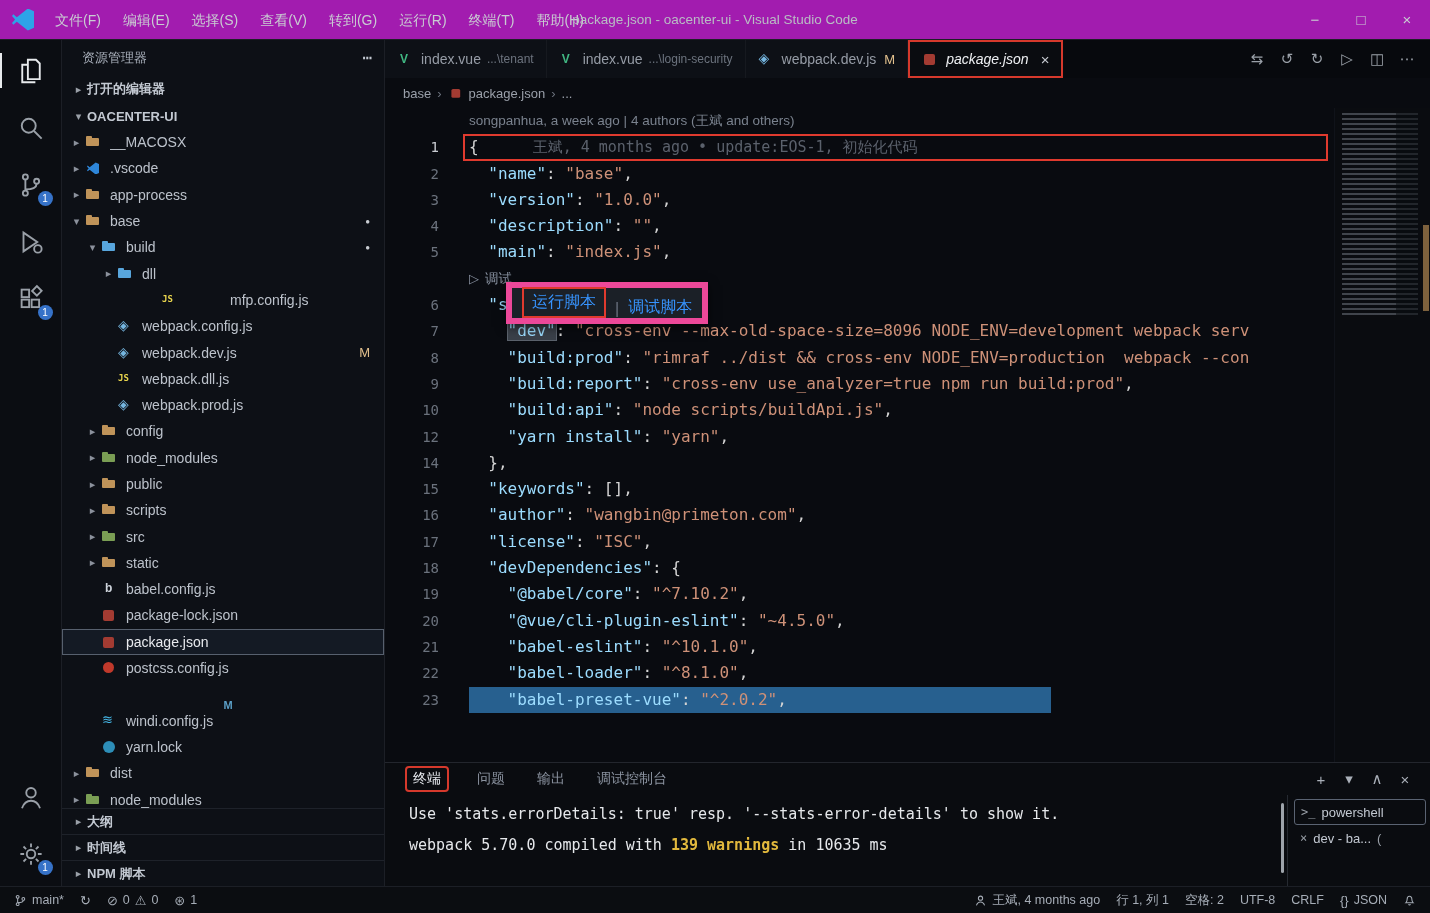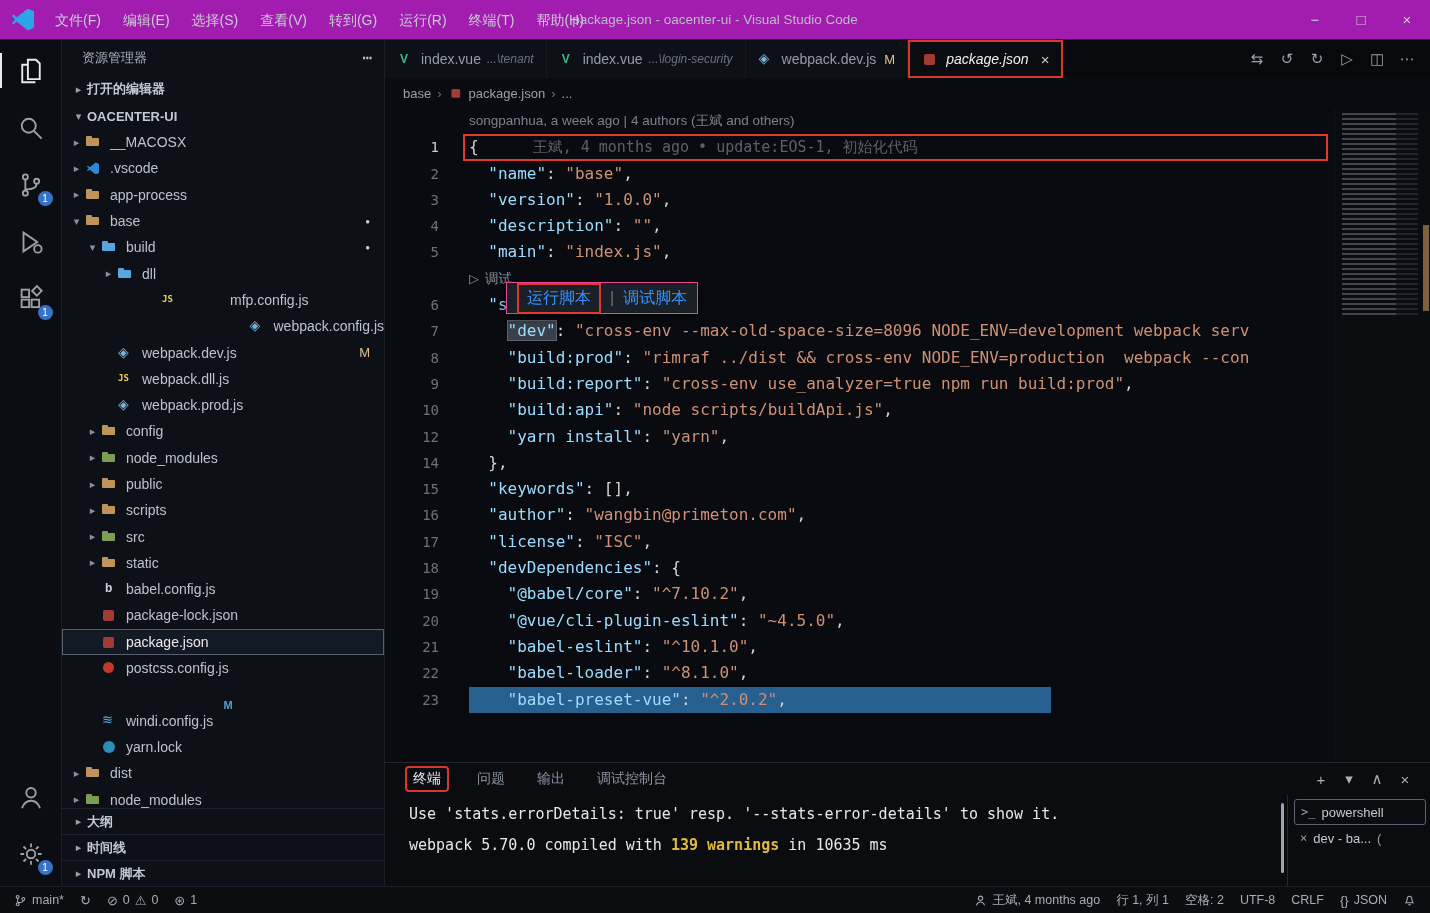--- a/index.html
+++ b/index.html
@@ -69,21 +69,21 @@
     clip-path:polygon(72% 0%,100% 13%,100% 87%,72% 100%,22% 60%,6% 74%,0% 66%,14% 50%,0% 34%,6% 26%,22% 40%); }
   .fi-vue::before { content:"V"; position:absolute; left:3px; top:1px; color:#41b883; font-weight:700; font-size:12px; }
   
   .editorcol { flex:1; display:flex; flex-direction:column; min-width:0; min-height:0; }
   .tabbar { height:38px; flex:0 0 38px; background:#07090d; display:flex; align-items:stretch; }
   .tab { display:flex; align-items:center; gap:6px; padding:0 12px; background:#0d1016; border-right:1px solid #16191f;
     color:#969ca6; font-size:14px; white-space:nowrap; }
   .tab .fi { margin-right:0; }
   .tab.active { background:#0a0c10; color:#eef0f3; border:2px solid #d6392c; }
   .tab.active .tab-label { font-style:italic; }
-  .tab-detail { font-size:12px; color:#6c737e;font-style:italic; }
+  .tab-detail { font-size:12px; color:#6c737e; }
   .tab-badge { color:#e2c08d; font-size:13px; margin-left:2px; }
   .tab-close { margin-left:6px; color:#c8ccd2; font-size:15px; }
   .tab-actions { margin-left:auto; display:flex; align-items:center; gap:4px; padding-right:10px; }
   .ed-act { width:26px; height:26px; display:flex; align-items:center; justify-content:center; color:#9aa0a8; font-size:15px; border-radius:4px; }
   .breadcrumb { height:30px; flex:0 0 30px; display:flex; align-items:center; padding-left:18px; gap:6px;
     font-size:13px; color:#9aa0aa; background:#090b10; }
   .crumb-sep { color:#6c737e; }
   .crumb { display:flex; align-items:center; gap:5px; }
   .crumb .fi { transform:scale(.8); margin-right:-2px; }
   
@@ -97,22 +97,22 @@
   .tk-p { color:#d4d4d4; } .tk-k { color:#9cdcfe; } .tk-s { color:#ce9178; }
   .hl { background:#3a4049; box-shadow:0 0 0 1px #5b626c; }
   .inline-blame { color:#5b616c; margin-left:54px; font-size:15px; }
   .crow.meta { font-family:"Liberation Sans",sans-serif; font-size:13.5px; color:#7a828e; }
   .meta-text { color:#7a828e; }
   .lens-run { color:#8a93a2; margin-right:6px; font-size:13px; }
   .lens-text { color:#8a93a2; }
   .crow.sel .ctext { background:#27608f; display:inline-block; min-width:582px; }
   .line-ann { position:absolute; left:78px; right:6px; top:0; height:26.3px; border:2px solid #e03a2e; pointer-events:none; }
   
-  .lens-popup { position:absolute; left:121px; top:174px; height:32px; display:flex; align-items:center; gap:9px;
-    background:#1b2027; border:1px solid #ec4899; padding:0 10px; z-index:6; font-size:16px; box-shadow:0 3px 10px rgba(0,0,0,.6); }
+  .lens-popup { position:absolute; left:121px; top:174px; height:42px; display:flex; align-items:flex-end; gap:9px;
+    background:#1b2027; border:6px solid #ec4899; padding:0 10px; z-index:6; font-size:16px; box-shadow:0 3px 10px rgba(0,0,0,.6); }
   .popup-link { color:#3794ff; }
   .popup-run { border:2px solid #e03a2e; padding:3px 8px; }
   .popup-sep { color:#6b7280; }
   
   .minimap { width:96px; flex:0 0 96px; position:relative; background:#0a0c10; border-left:1px solid #10131a; }
   .minimap-lines { position:absolute; left:7px; top:5px; right:12px; height:202px;
     background:repeating-linear-gradient(to bottom, rgba(190,200,215,.30) 0 2px, transparent 2px 5px); }
   .minimap-lines::after { content:""; position:absolute; right:0; top:0; width:22px; bottom:0; background:#0a0c10; opacity:.55; }
   .ruler-thumb { position:absolute; right:1px; top:117px; width:6px; height:86px; background:#8a6a42; opacity:.9; }
   
@@ -272,21 +272,21 @@
         <div class="tree-row" style="padding-left: 38px;">
           <span class="chev">▸</span>
           <span class="fi fi-folder-blue"></span>
           <span class="tree-label">dll</span>
         </div>
         <div class="tree-row" style="padding-left: 38px; gap: 44px;">
           <span class="chev"></span>
           <span class="fi fi-js"></span>
           <span class="tree-label">mfp.config.js</span>
         </div>
-        <div class="tree-row" style="padding-left: 38px; justify-content: flex-end;">
+        <div class="tree-row" style="padding-left: 38px;">
           <span class="chev"></span>
           <span class="fi fi-webpack"></span>
           <span class="tree-label">webpack.config.js</span>
         </div>
         <div class="tree-row" style="padding-left: 38px;">
           <span class="chev"></span>
           <span class="fi fi-webpack"></span>
           <span class="tree-label">webpack.dev.js</span>
           <span class="git-m">M</span>
         </div>

